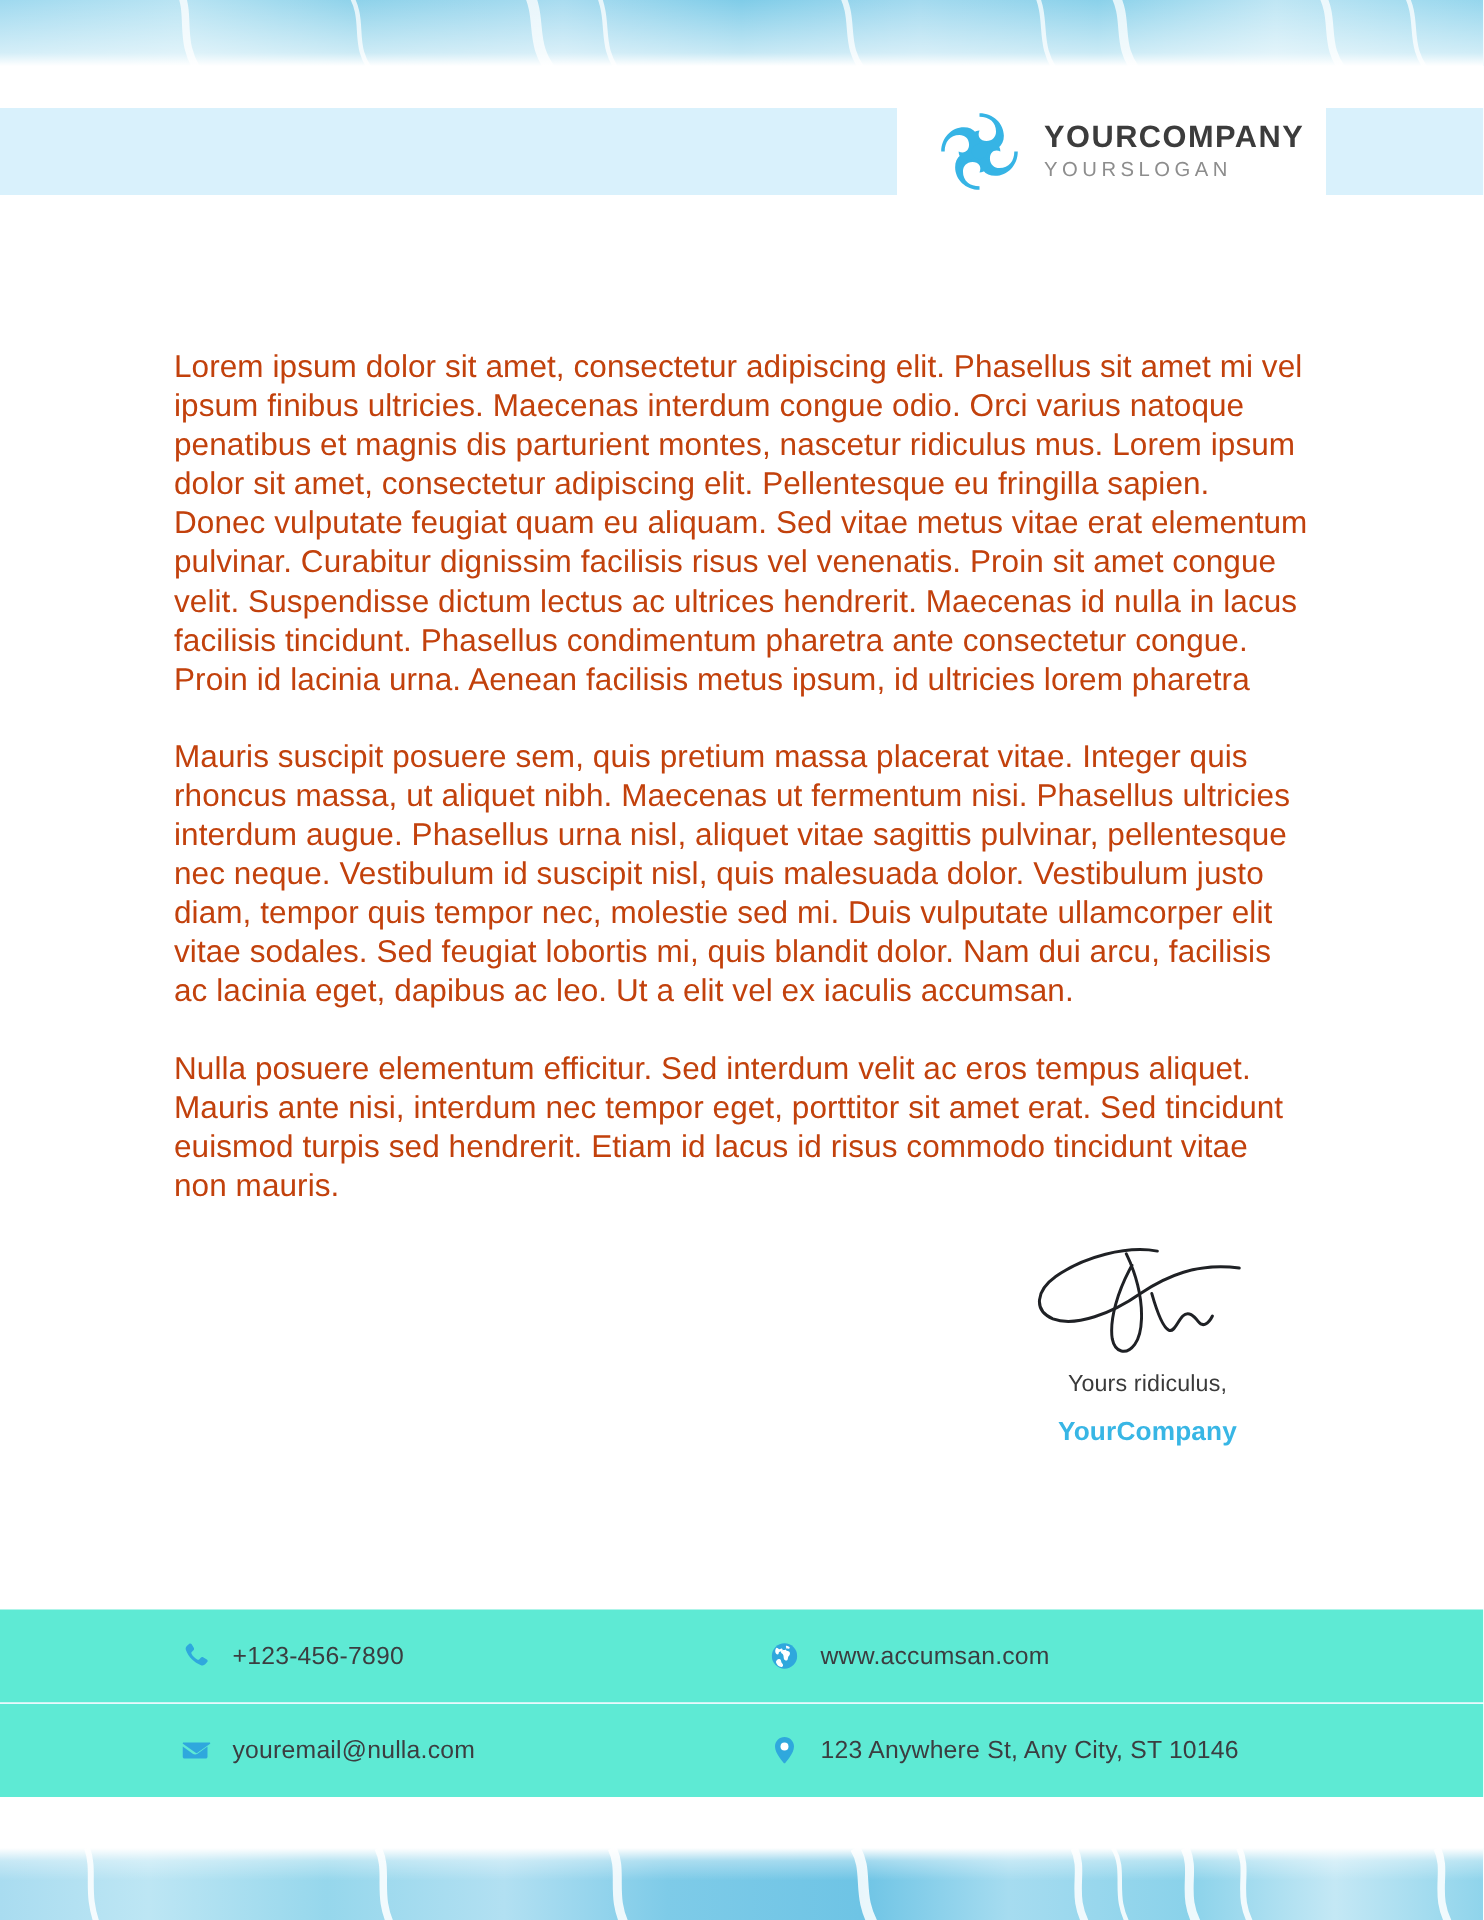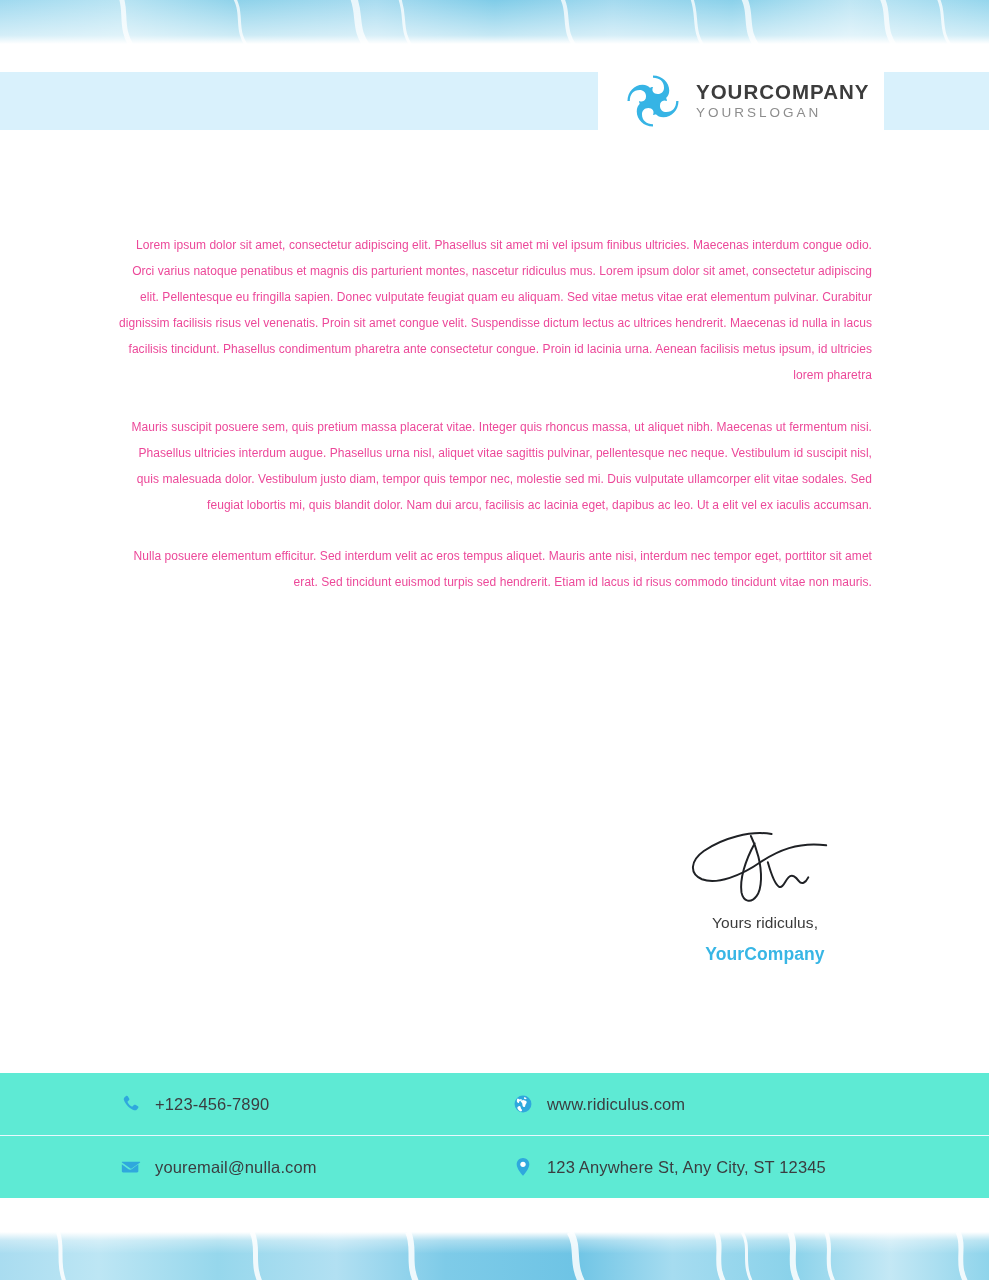--- a/index.html
+++ b/index.html
@@ -92,25 +92,25 @@
   }
   .salutation {
     font-size: 35px;
     font-weight: normal;
     color: #4db5e3;
     letter-spacing: 0.2px;
     margin-bottom: 26px;
     line-height: 1.2;
   }
   .para {
-    font-size: 12px;
+    font-size: 21px;
     line-height: 26.1px;
-    color: #ec4899;
+    color: #c2410c;
     letter-spacing: 0.05px;
-    text-align: right;
+    text-align: left;
     margin-bottom: 25px;
   }
   .para:last-child { margin-bottom: 0; }
 
   
   .sign-block {
     position: absolute;
     left: 640px;
     top: 828px;
     width: 250px;
@@ -259,40 +259,40 @@
         </svg>
         <span class="ftext">+123-456-7890</span>
       </div>
       <div class="fitem col2">
         <svg class="ficon" viewBox="0 0 24 24" xmlns="http://www.w3.org/2000/svg">
           <circle cx="12" cy="12" r="9.2" fill="#2fa8dd"></circle>
           <path fill="#ffffff" d="M6.2 6.0c1.0.2 1.4 1.0 2.2 1.0.8 0 1.3-.6 1.9-.3.6.3.3 1.2-.2 1.6-.6.5-1.6.4-2.1.9-.4.5-.1 1.3-.6 1.6-.5.3-1.2-.1-1.6-.6-.5-.7-.6-1.6-.5-2.4.1-.7.4-1.4.9-1.8z"></path>
           <path fill="#ffffff" d="M13.6 4.6c.7.1 1.5.4 2.0.9.4.4.1 1.1-.4 1.2-.6.1-1.2-.3-1.7-.1-.5.2-.6 1.0-.2 1.4.5.5 1.4.3 2.0.7.6.4.8 1.3.6 2.0-.2.8-.9 1.3-1.2 2.0-.3.7-.1 1.6-.6 2.2-.4.5-1.2.5-1.7.2-.7-.4-.9-1.3-1.0-2.1-.1-.8-.1-1.7-.6-2.3-.4-.5-1.1-.7-1.3-1.3-.2-.6.2-1.3.8-1.5.8-.3 1.7 0 2.4-.4.6-.3.7-1.1.5-1.7-.1-.4-.3-.8-.1-1.1.1-.2.3-.2.5-.1z"></path>
           <path fill="#ffffff" d="M7.8 14.2c.6-.2 1.2.2 1.5.7.3.6.2 1.3.5 1.9.3.6.9.9 1.1 1.5.2.6-.1 1.3-.6 1.6-.6.3-1.3.1-1.9-.2-1.0-.5-1.8-1.4-2.3-2.4-.3-.6-.4-1.4 0-1.9.4-.6 1.1-1.0 1.7-1.2z"></path>
         </svg>
-        <span class="ftext">www.ridiculus.com</span>
+        <span class="ftext">www.accumsan.com</span>
       </div>
     </div>
 
     <div class="footer-divider"></div>
 
     <div class="footer-row r2">
       <div class="fitem col1">
         <svg class="ficon" viewBox="0 0 24 24" xmlns="http://www.w3.org/2000/svg">
           <path fill="#2fa8dd" d="M2.6 6.2h18.8c.5 0 .8.5.5.9l-9.2 6.6c-.4.3-.9.3-1.3 0L2.1 7.1c-.3-.4 0-.9.5-.9z"></path>
           <path fill="#2fa8dd" d="M2 9.1l7.3 5.3c1.0.7 2.4.7 3.4 0L20 9.1v7.5c0 .7-.6 1.3-1.3 1.3H3.3c-.7 0-1.3-.6-1.3-1.3z"></path>
         </svg>
         <span class="ftext">youremail@nulla.com</span>
       </div>
       <div class="fitem col2">
         <svg class="ficon" viewBox="0 0 24 24" xmlns="http://www.w3.org/2000/svg">
           <path fill="#2fa8dd" d="M12 2.2c-3.8 0-6.9 3.1-6.9 6.9 0 5.0 6.0 11.6 6.3 11.9.3.3.9.3 1.2 0 .3-.3 6.3-6.9 6.3-11.9 0-3.8-3.1-6.9-6.9-6.9z"></path>
           <circle cx="12" cy="9.1" r="2.9" fill="#ffffff"></circle>
         </svg>
-        <span class="ftext">123 Anywhere St, Any City, ST 12345</span>
+        <span class="ftext">123 Anywhere St, Any City, ST 10146</span>
       </div>
     </div>
   </div>
 
   <div class="deco-band deco-bottom">
     <svg viewBox="0 0 989 48" preserveAspectRatio="none" xmlns="http://www.w3.org/2000/svg">
       <defs>
         <linearGradient id="bg" x1="0" y1="0" x2="1" y2="0">
           <stop offset="0%" stop-color="#a9dcf0"></stop>
           <stop offset="10%" stop-color="#bde6f4"></stop>

